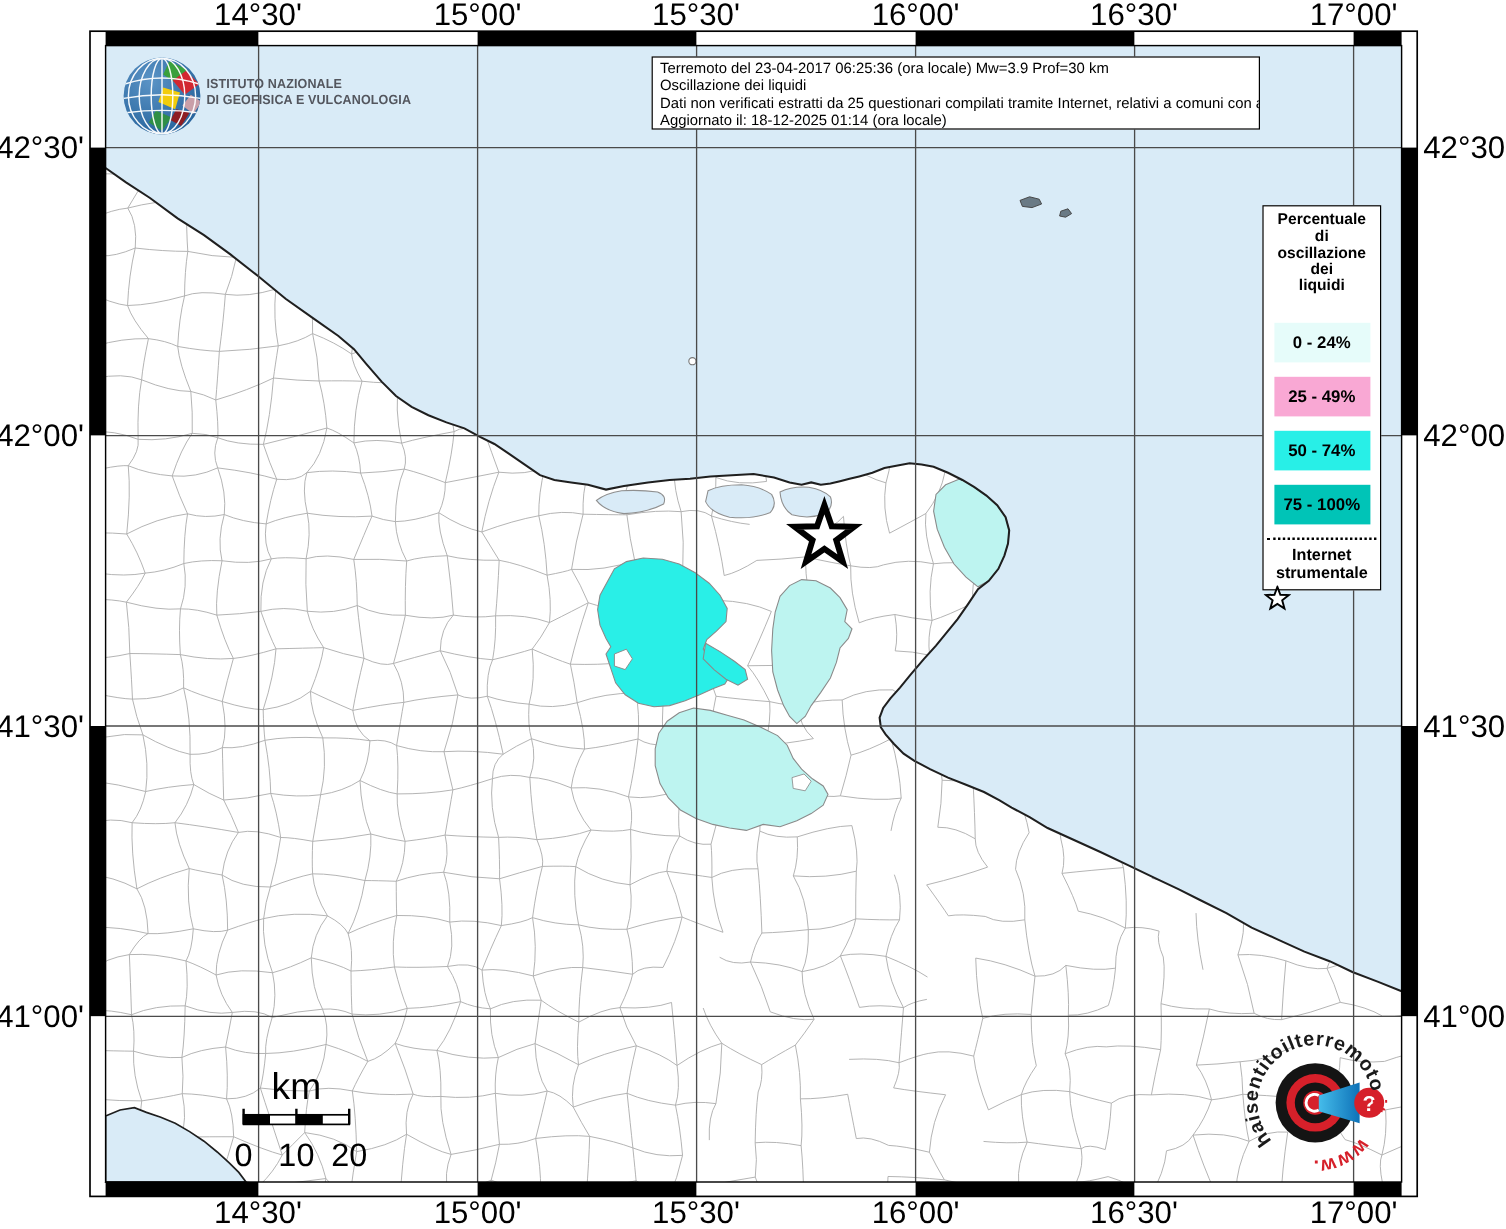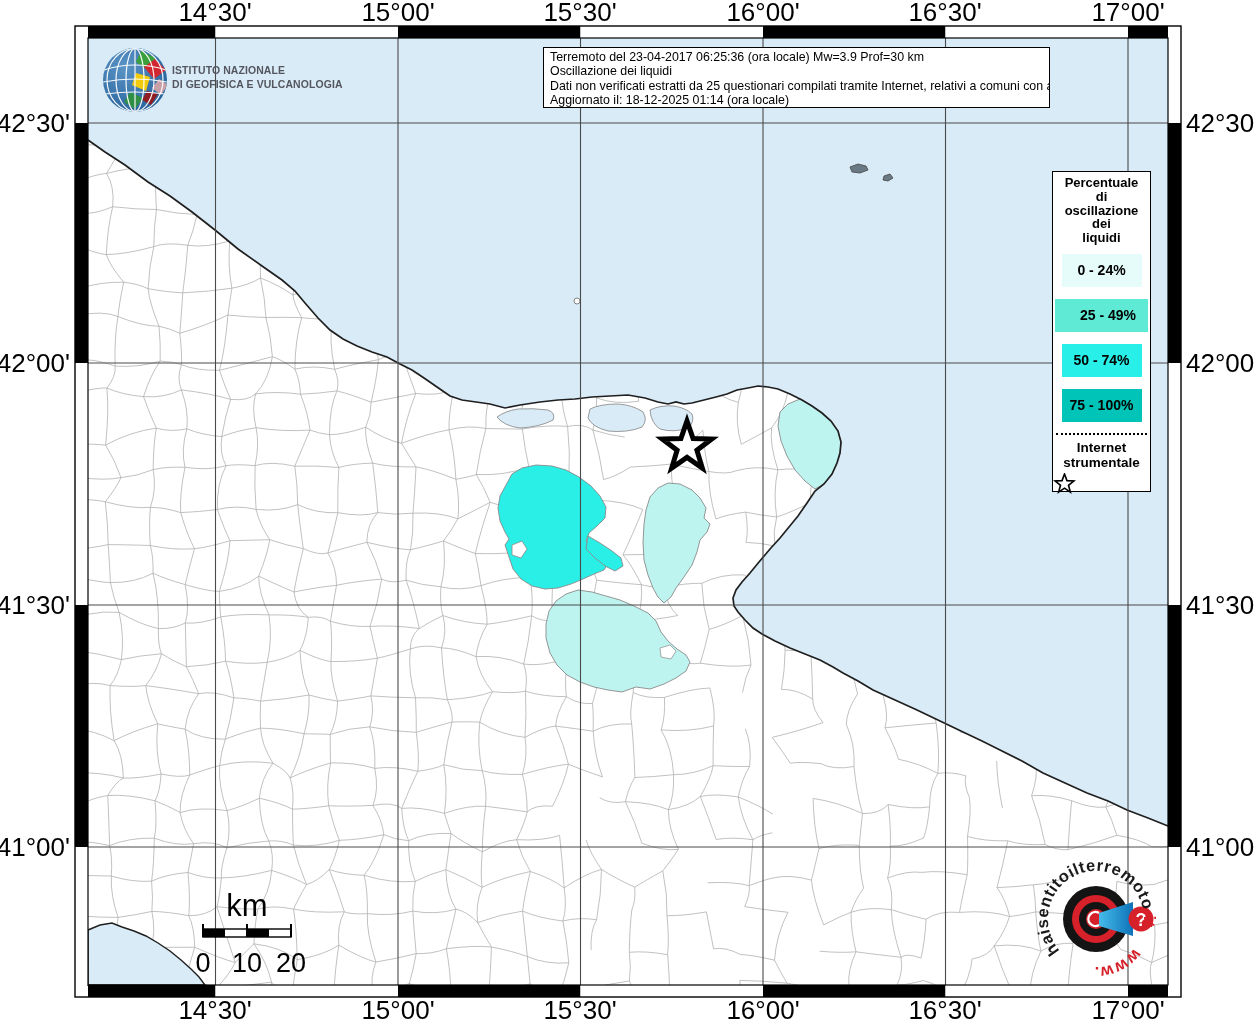--- a/index.html
+++ b/index.html
@@ -9,21 +9,21 @@
   svg text{font-family:"Liberation Sans","DejaVu Sans",sans-serif;}
   .ticklabel{font-size:26px;fill:#000;}
   .titlebox{position:absolute;left:543px;top:47px;width:507px;height:61px;background:#fff;
             border:1px solid #000;box-sizing:border-box;padding:2px 0 0 6px;
             font-size:12.4px;line-height:14.3px;white-space:nowrap;overflow:hidden;}
   .legend{position:absolute;left:1052px;top:171px;width:99px;height:321px;background:#fff;
           border:1.6px solid #000;box-sizing:border-box;text-align:center;}
   .legend-title{font-size:13px;font-weight:bold;line-height:13.8px;padding-top:4px;}
   .swatch{width:80px;height:33px;margin:12px auto 0;display:flex;align-items:center;
           justify-content:center;font-size:14px;font-weight:bold;}
-  .swatch.first{margin-top:9px;justify-content:center;}
+  .swatch.first{margin-top:24px;justify-content:center;}
   .legend-divider{border-top:2px dotted #000;margin:11px 3px 5px;height:0;}
   .legend-epi{font-size:13.5px;font-weight:bold;line-height:15px;}
   .legend-star{margin-top:3px;}
   .ingv-text{position:absolute;left:172px;top:64px;font-size:11px;font-weight:bold;
              color:#53565E;line-height:13.5px;letter-spacing:.1px;
              transform:scaleX(.95);transform-origin:left top;white-space:nowrap;}
 </style>
 </head>
 <body>
 
@@ -214,21 +214,21 @@
   <div class="legend-title">
     <div>Percentuale</div>
     <div>di</div>
     <div>oscillazione</div>
     <div>dei</div>
     <div>liquidi</div>
   </div>
   <div class="swatch first" style="background: rgb(230, 252, 250);">
         <span>0 - 24%</span>
       </div>
-  <div class="swatch" style="background: #5eead4; padding-left: 13px;">
+  <div class="swatch" style="background: #f9a8d4;">
         <span>25 - 49%</span>
       </div>
   <div class="swatch" style="background: rgb(40, 239, 231);">
         <span>50 - 74%</span>
       </div>
   <div class="swatch" style="background: rgb(0, 196, 183);">
         <span>75 - 100%</span>
       </div>
   <div class="legend-divider"></div>
   <div class="legend-epi">

